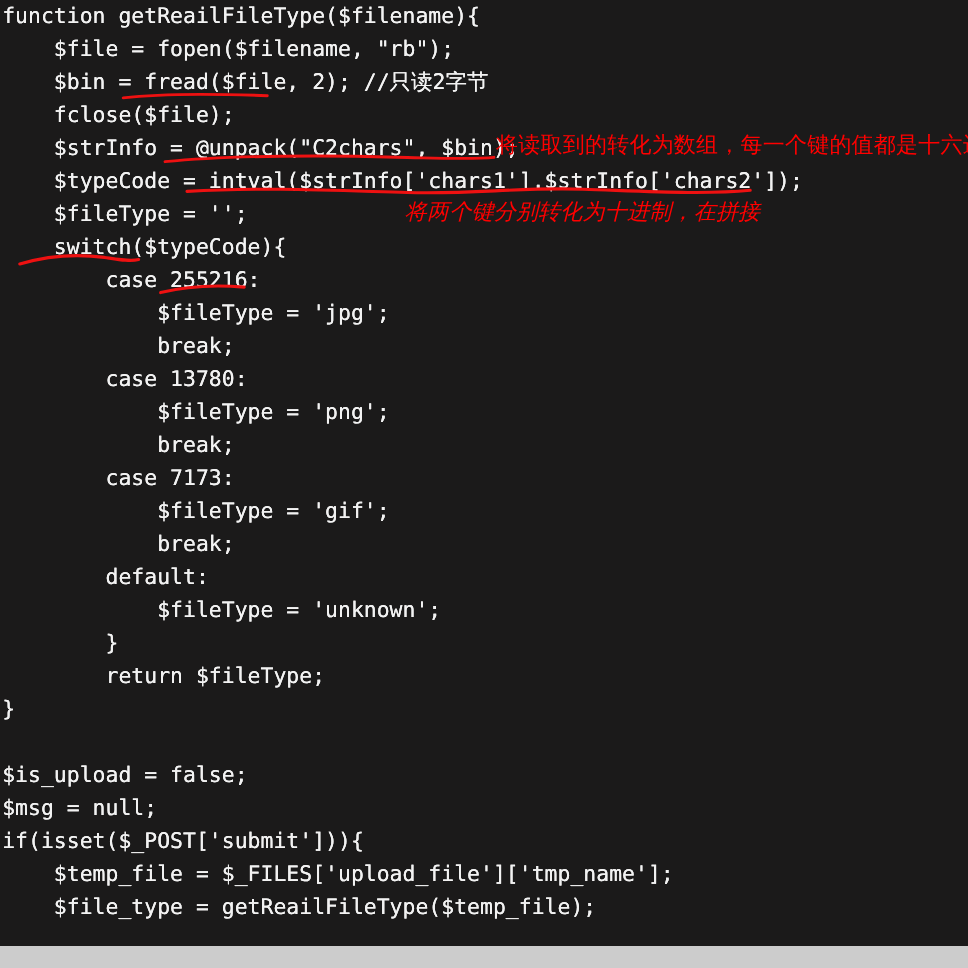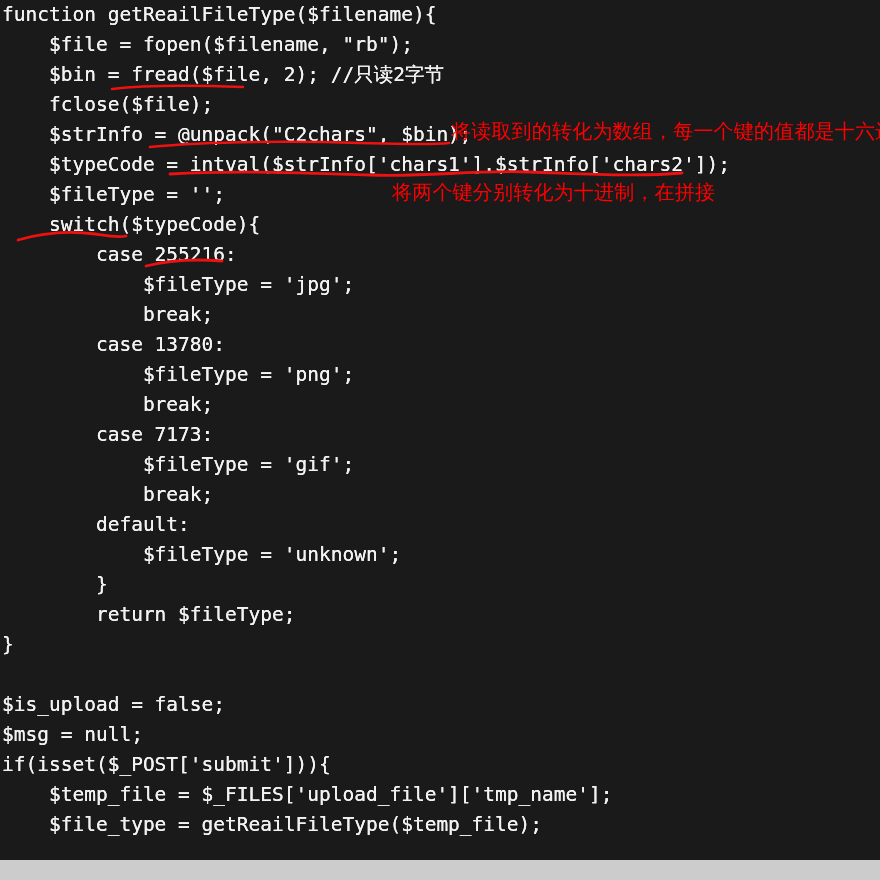--- a/index.html
+++ b/index.html
@@ -54,21 +54,21 @@
   .annot-text {
     position: absolute;
     color: #ff0000;
     font-family: "DejaVu Sans", "Liberation Sans", sans-serif;
     font-size: 20px;
     line-height: 18px;
     white-space: pre;
     letter-spacing: 0.2px;
   }
   #annot-text-1 { left: 451px; top: 122px; }
-  #annot-text-2 { left: 392px; top: 183px; }
+  #annot-text-2 { left: 368px; top: 183px; font-style: italic; }
 
   
   #annot-layer {
     position: absolute;
     left: 0;
     top: 0;
     width: 880px;
     height: 860px;
     pointer-events: none;
   }

